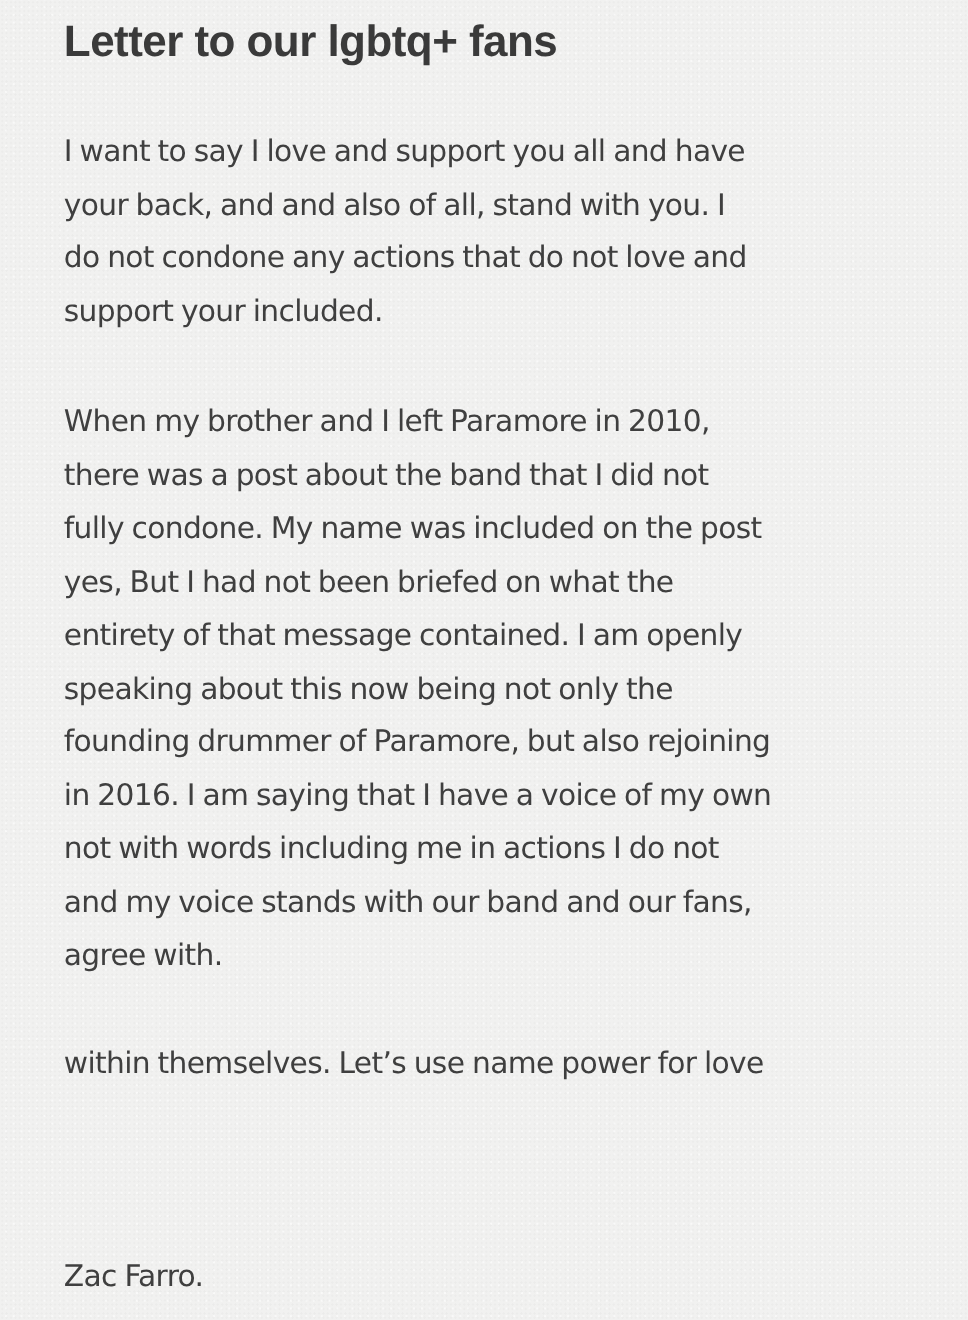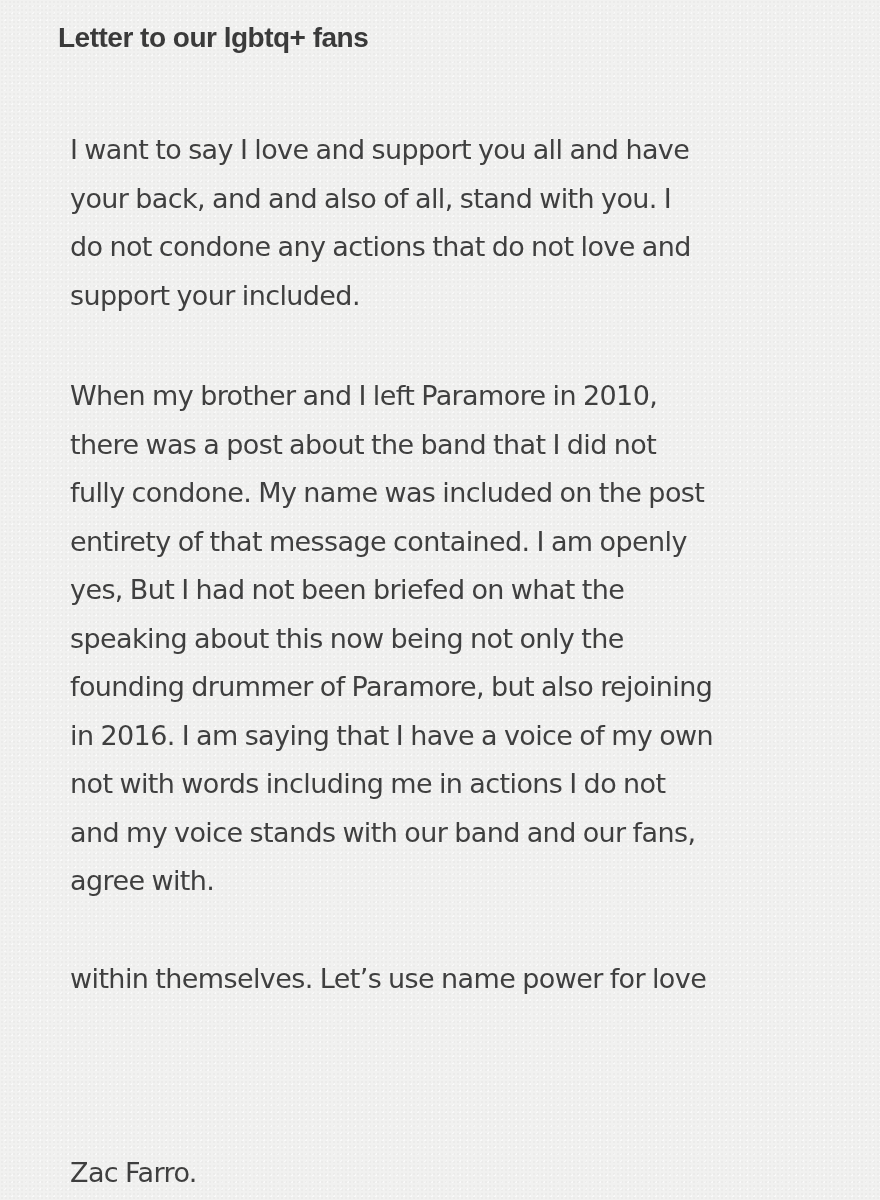--- a/index.html
+++ b/index.html
@@ -26,30 +26,30 @@
       top: 0;
       width: 800px;
     }
     .title {
       position: absolute;
       top: 12px;
       left: 0;
       margin: 0;
       font-family: "Liberation Sans", sans-serif;
       font-weight: bold;
-      font-size: 28px;
+      font-size: 40px;
       letter-spacing: -0.5px;
       color: #3a3a3a;
       white-space: nowrap;
       line-height: 52px;
     }
     .para {
       position: absolute;
       left: 0;
-      margin: 12px;
+      margin: 0;
     }
     .line {
       display: block;
       height: 48.5px;
       line-height: 48.5px;
       font-family: "DejaVu Sans", sans-serif;
       font-size: 27px;
       letter-spacing: -0.6px;
       word-spacing: -1px;
       color: #3f3f3f;
@@ -70,22 +70,22 @@
     <span class="line">I want to say I love and support you all and have</span>
     <span class="line">your back, and and also of all, stand with you. I</span>
     <span class="line">do not condone any actions that do not love and</span>
     <span class="line">support your included.</span>
   </div>
 
   <div class="para" id="p2">
     <span class="line">When my brother and I left Paramore in 2010,</span>
     <span class="line">there was a post about the band that I did not</span>
     <span class="line">fully condone. My name was included on the post</span>
+    <span class="line">yes, But I had not been briefed on what the</span>
     <span class="line">entirety of that message contained. I am openly</span>
-    <span class="line">yes, But I had not been briefed on what the</span>
     <span class="line">speaking about this now being not only the</span>
     <span class="line">founding drummer of Paramore, but also rejoining</span>
     <span class="line">in 2016. I am saying that I have a voice of my own</span>
     <span class="line">not with words including me in actions I do not</span>
     <span class="line">and my voice stands with our band and our fans,</span>
     <span class="line">agree with.</span>
   </div>
 
   <div class="para" id="p3">
     <span class="line">within themselves. Let’s use name power for love</span>

